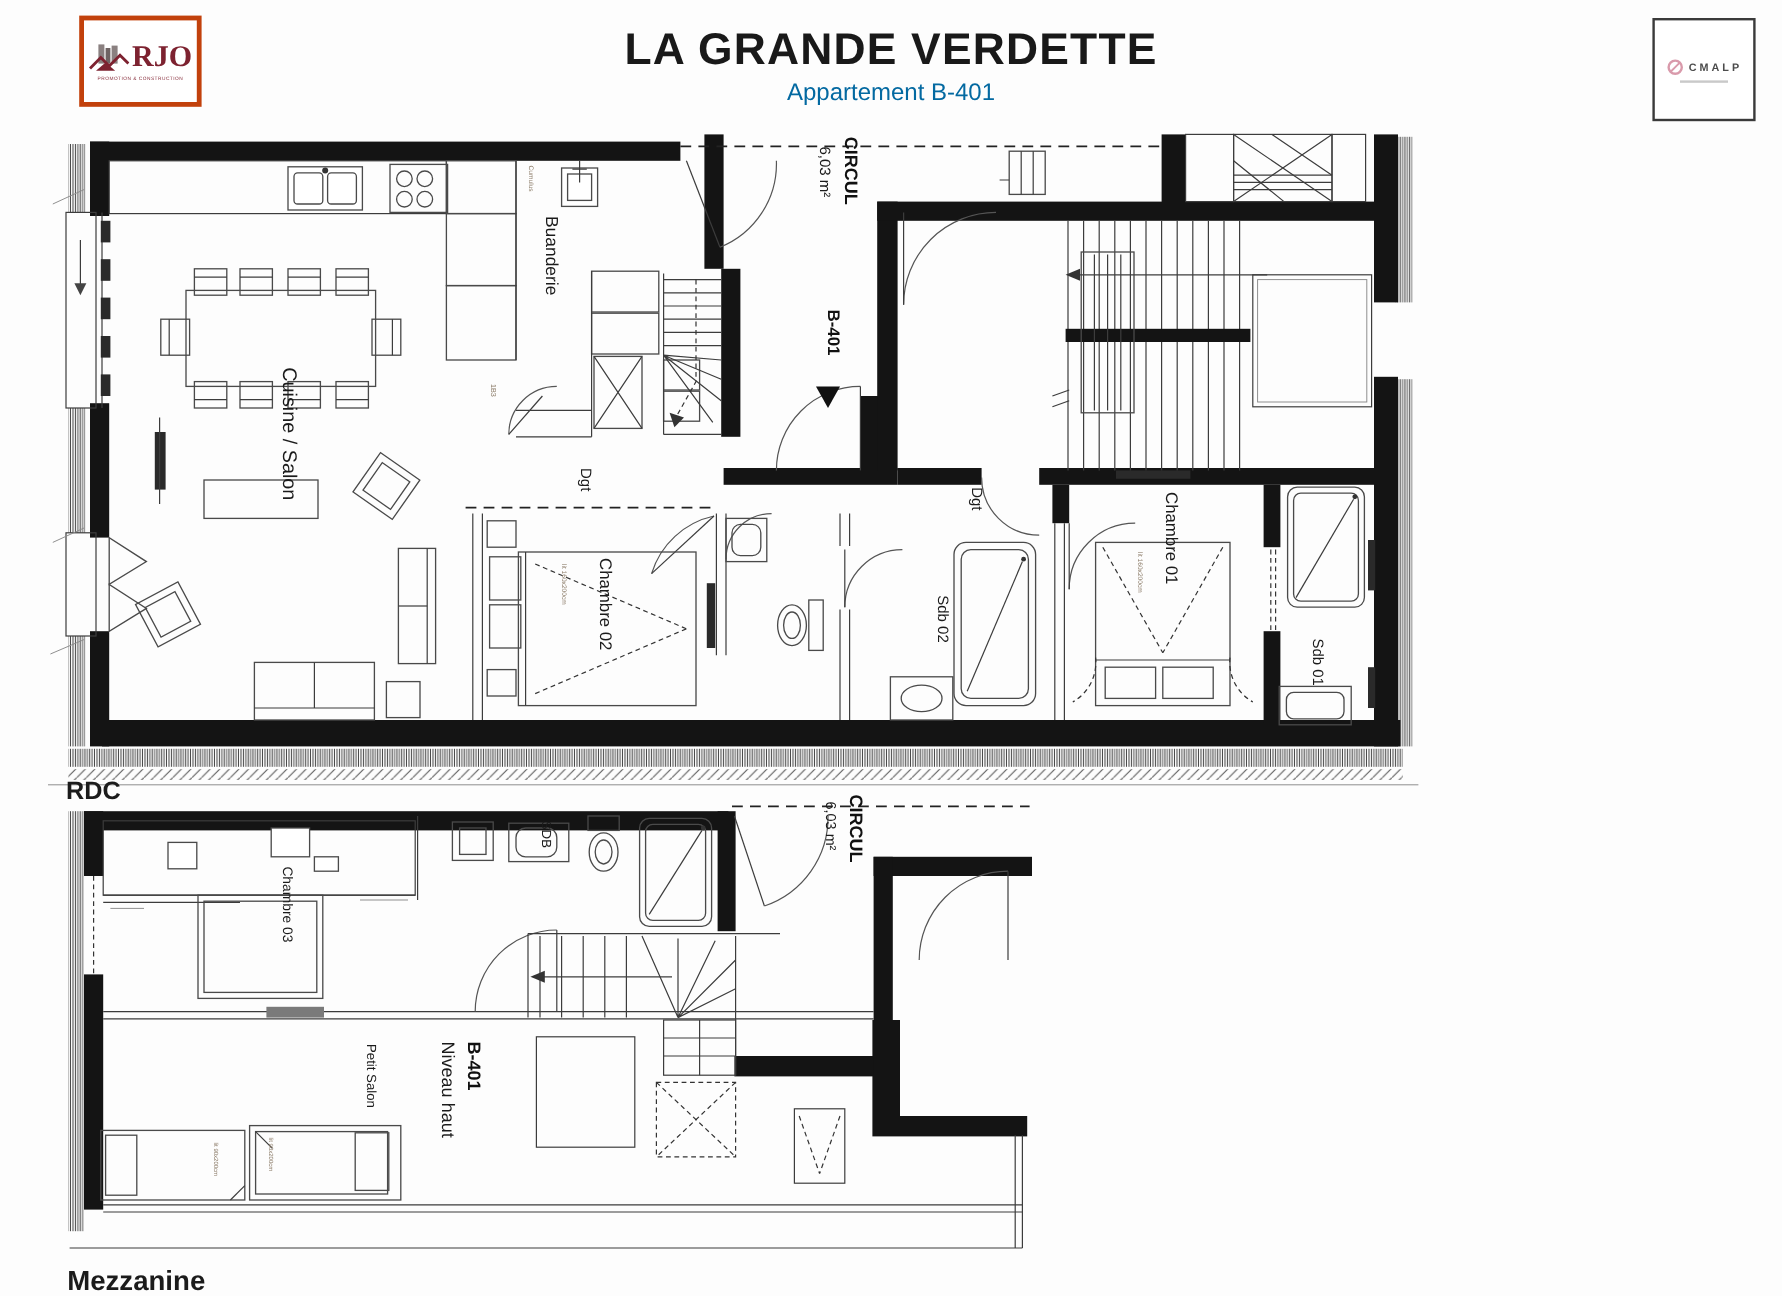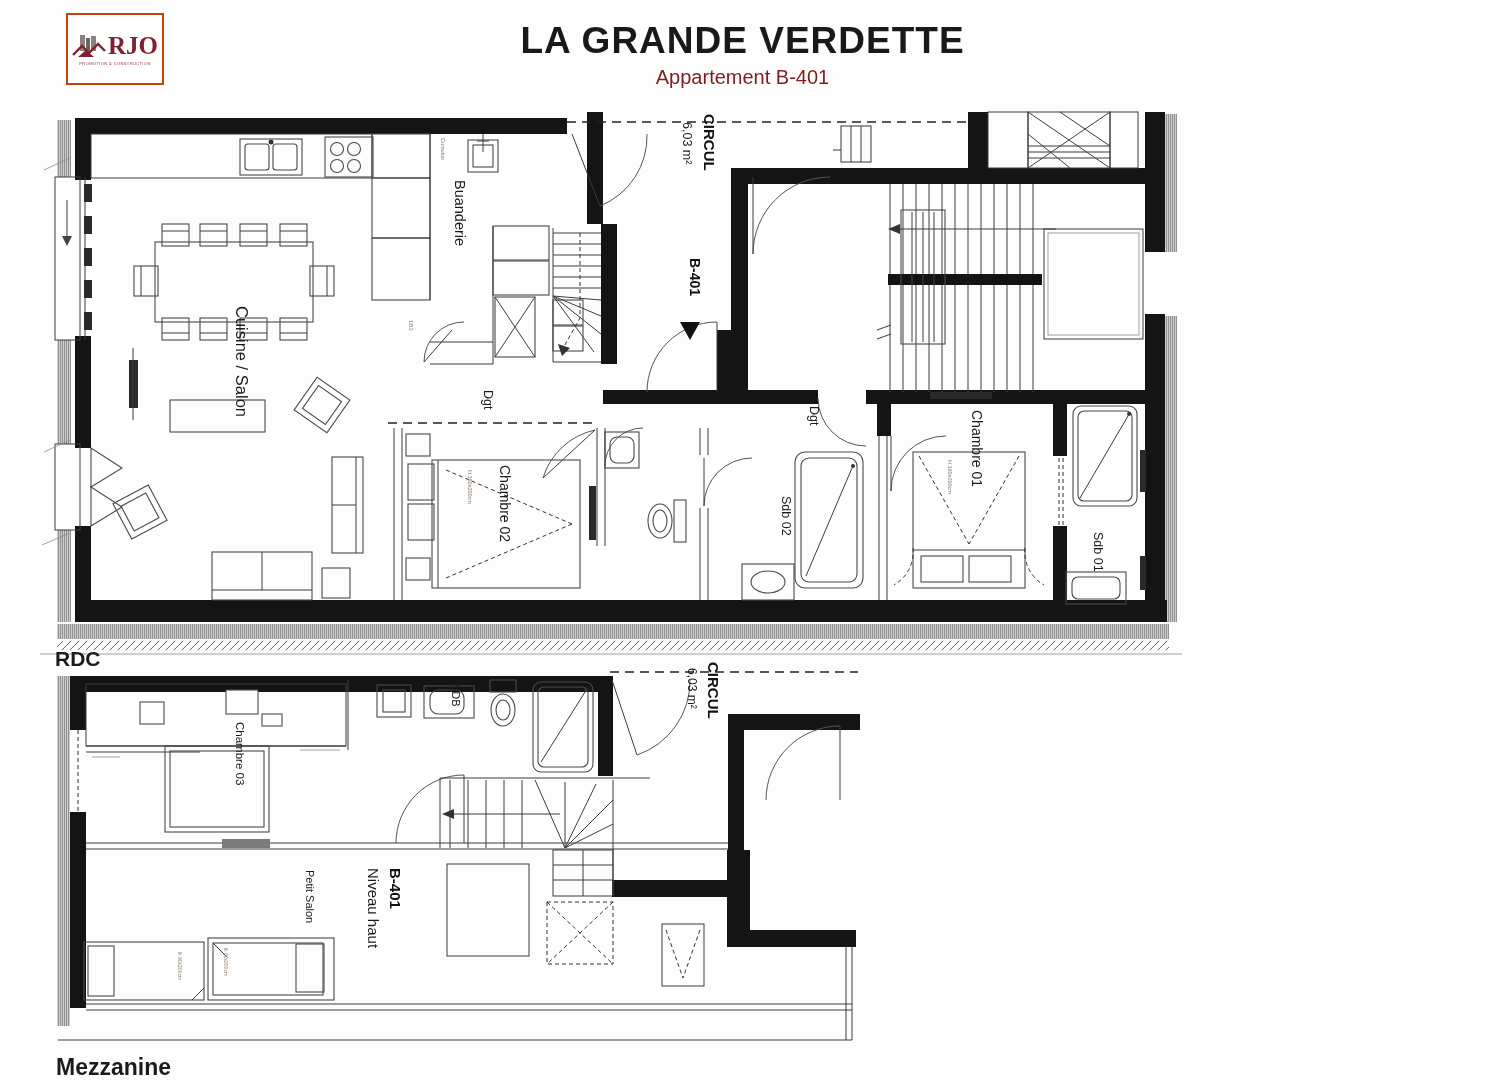--- a/index.html
+++ b/index.html
@@ -1,24 +1,24 @@
 <!DOCTYPE html>
 <html><head>
 <meta charset="utf-8">
 <style>
   html,body{margin:0;padding:0;background:#e9e9e9;}
   #stage{position:relative;width:1485px;height:1080px;background:#fdfdfd;overflow:hidden;
          font-family:"Liberation Sans",sans-serif;}
   
   #title-block{position:absolute;left:0;top:21px;width:100%;text-align:center;z-index:3;}
   #main-title{font-size:37px;font-weight:800;letter-spacing:1px;color:#191919;line-height:1.1;}
-  #sub-title{font-size:20px;color:#7f1d1d;margin-top:4px;}
+  #sub-title{font-size:20px;color:#0369a1;margin-top:4px;}
   .logo-box{position:absolute;z-index:3;background:#fff;display:flex;flex-direction:column;
             align-items:center;justify-content:center;}
-  #rjo-box{left:66px;top:13px;width:94px;height:68px;border:2px solid #c2410c;}
+  #rjo-box{left:66px;top:13px;width:94px;height:68px;border:4px solid #c2410c;}
   #rjo-name{font-family:"Liberation Serif",serif;font-size:25px;font-weight:700;color:#7d2230;line-height:1;}
   #rjo-tag{font-size:4px;color:#8a3340;letter-spacing:.4px;margin-top:2px;white-space:nowrap;}
   #rjo-row{display:flex;align-items:center;gap:2px;}
   #cmalp-box{left:1377px;top:15px;width:82px;height:82px;border:2px solid #3a3a3a;}
   #cmalp-row{display:flex;align-items:center;gap:3px;}
   #cmalp-name{font-size:9px;font-weight:700;letter-spacing:2.5px;color:#4c4c4c;}
   #cmalp-bar{width:40px;height:2px;background:#c9c9c9;margin-top:3px;}
   
   #plan{position:absolute;left:0;top:0;z-index:1;}
   .wall{fill:#141414;stroke:none;}
@@ -51,20 +51,30 @@
         <rect x="14" y="5" width="4" height="13" fill="#6e6363"></rect>
         <rect x="19" y="3" width="5" height="15" fill="#8a8080"></rect>
         <path d="M1 22 L10 13 L17 20 L26 11 L33 18" fill="none" stroke="#7d2230" stroke-width="2.4"></path>
         <path d="M6 24 L14 17 L22 24" fill="#7d2230"></path>
       </svg>
       <span id="rjo-name">RJO</span>
     </div>
     <div id="rjo-tag">PROMOTION &amp; CONSTRUCTION</div>
   </div>
 
+  <div id="cmalp-box" class="logo-box">
+    <div id="cmalp-row">
+      <svg width="16" height="16" viewBox="0 0 16 16">
+        <circle cx="8" cy="8" r="5.5" fill="none" stroke="#d99aab" stroke-width="2"></circle>
+        <path d="M4 12 L12 4" stroke="#d99aab" stroke-width="1.5"></path>
+      </svg>
+      <span id="cmalp-name">CMALP</span>
+    </div>
+    <div id="cmalp-bar"></div>
+  </div>
 
   <svg id="plan" width="1485" height="1080" viewBox="0 0 1485 1080">
     <defs>
       <pattern id="hv" width="4" height="10" patternUnits="userSpaceOnUse">
         <path d="M0.8 0 V10 M2.8 0 V10" stroke="#3a3a3a" stroke-width="0.8"></path>
       </pattern>
       <pattern id="hd" width="8" height="8" patternUnits="userSpaceOnUse">
         <path d="M-1 9 L9 -1" stroke="#555" stroke-width="0.9"></path>
       </pattern>
       <pattern id="hd2" width="9" height="9" patternUnits="userSpaceOnUse">

